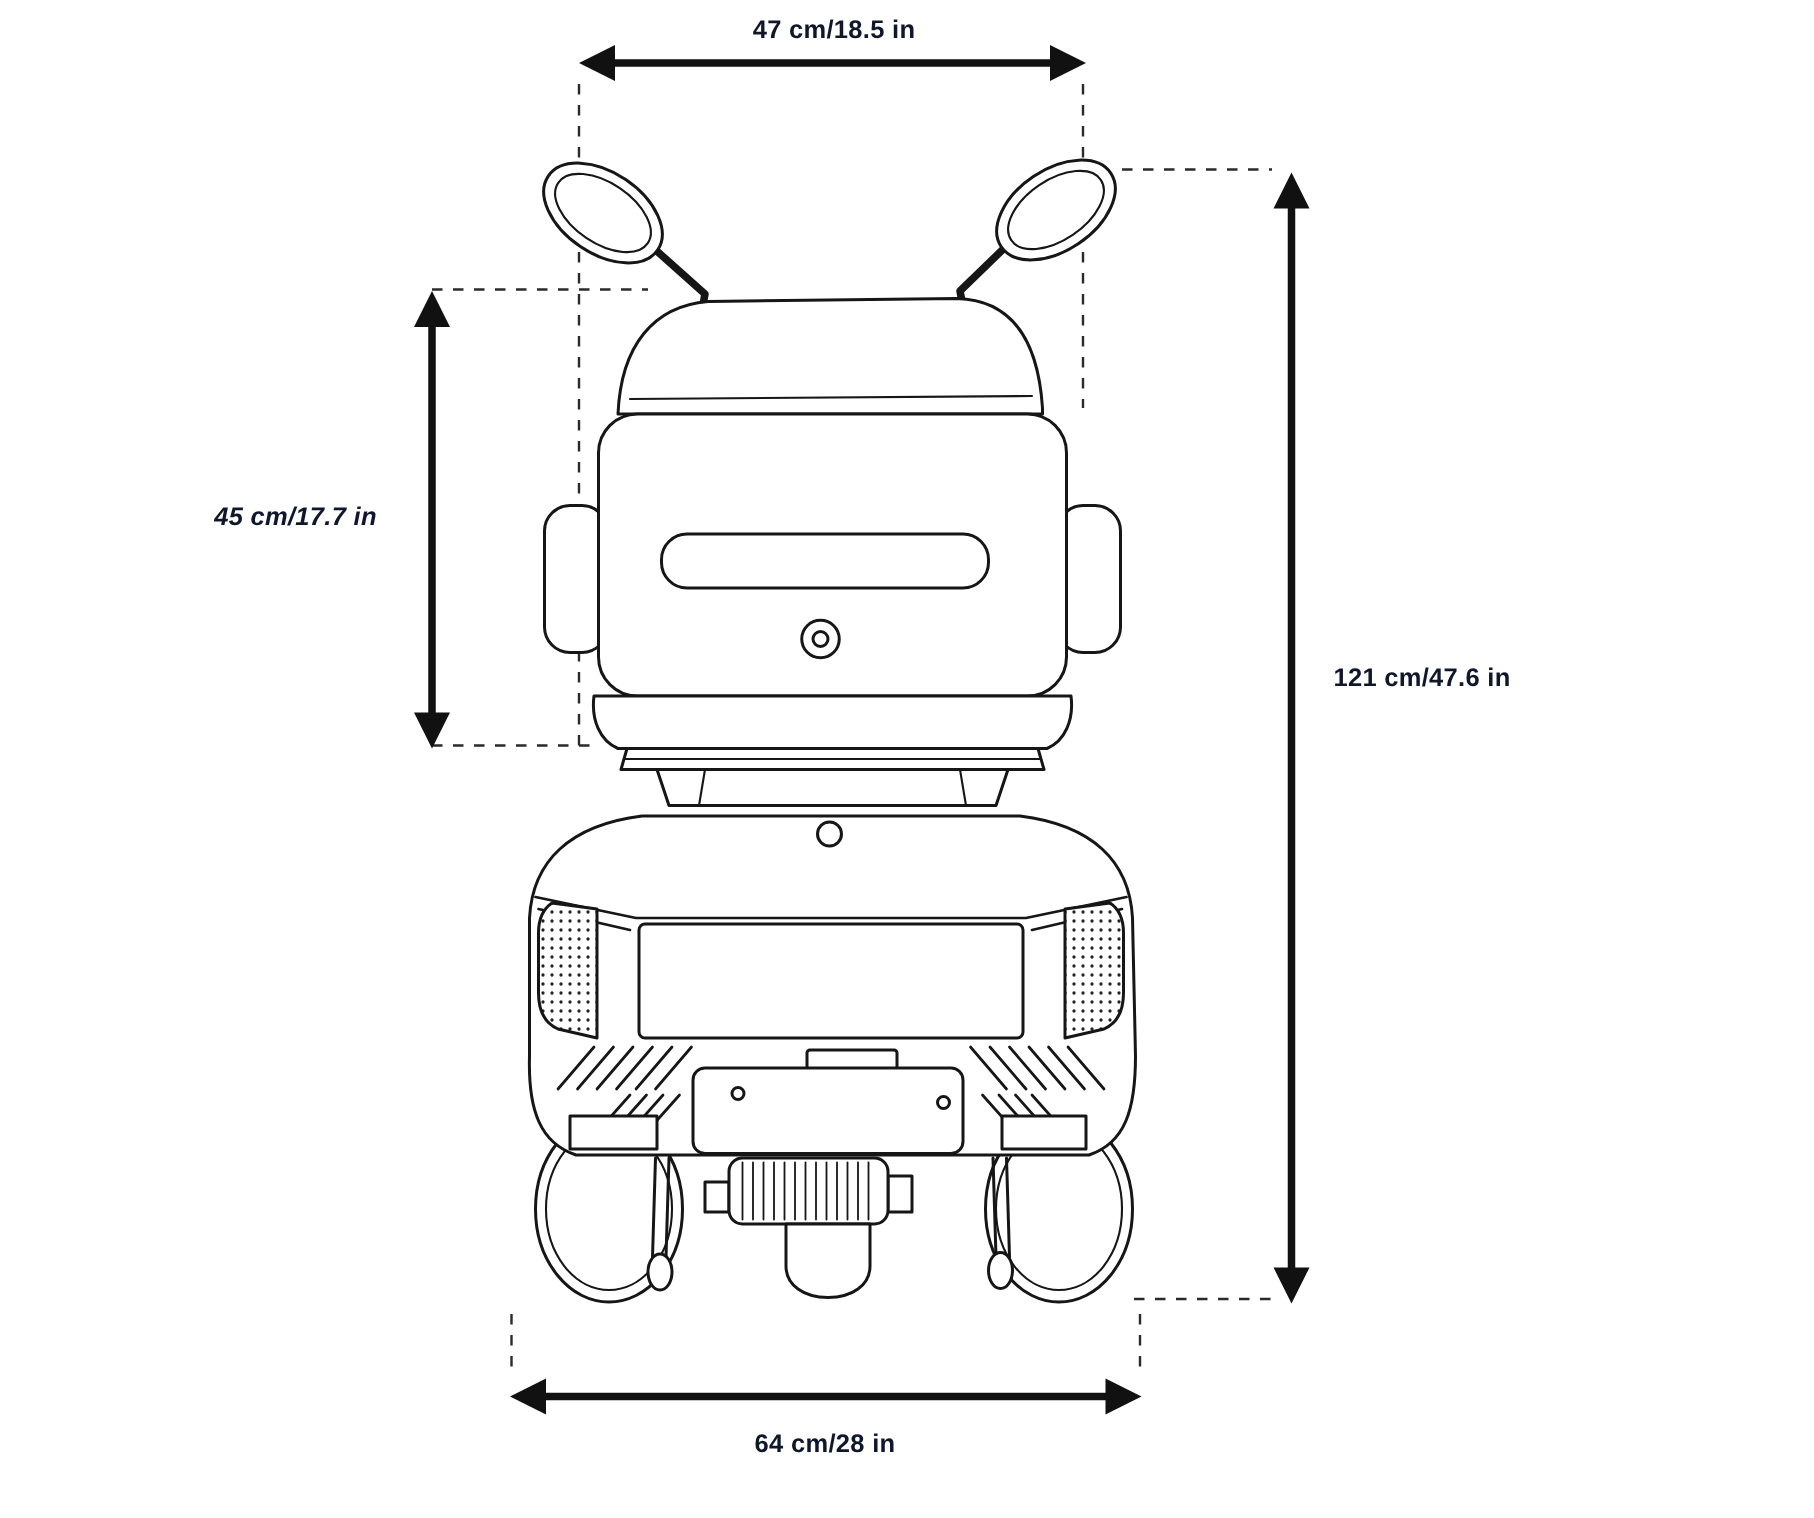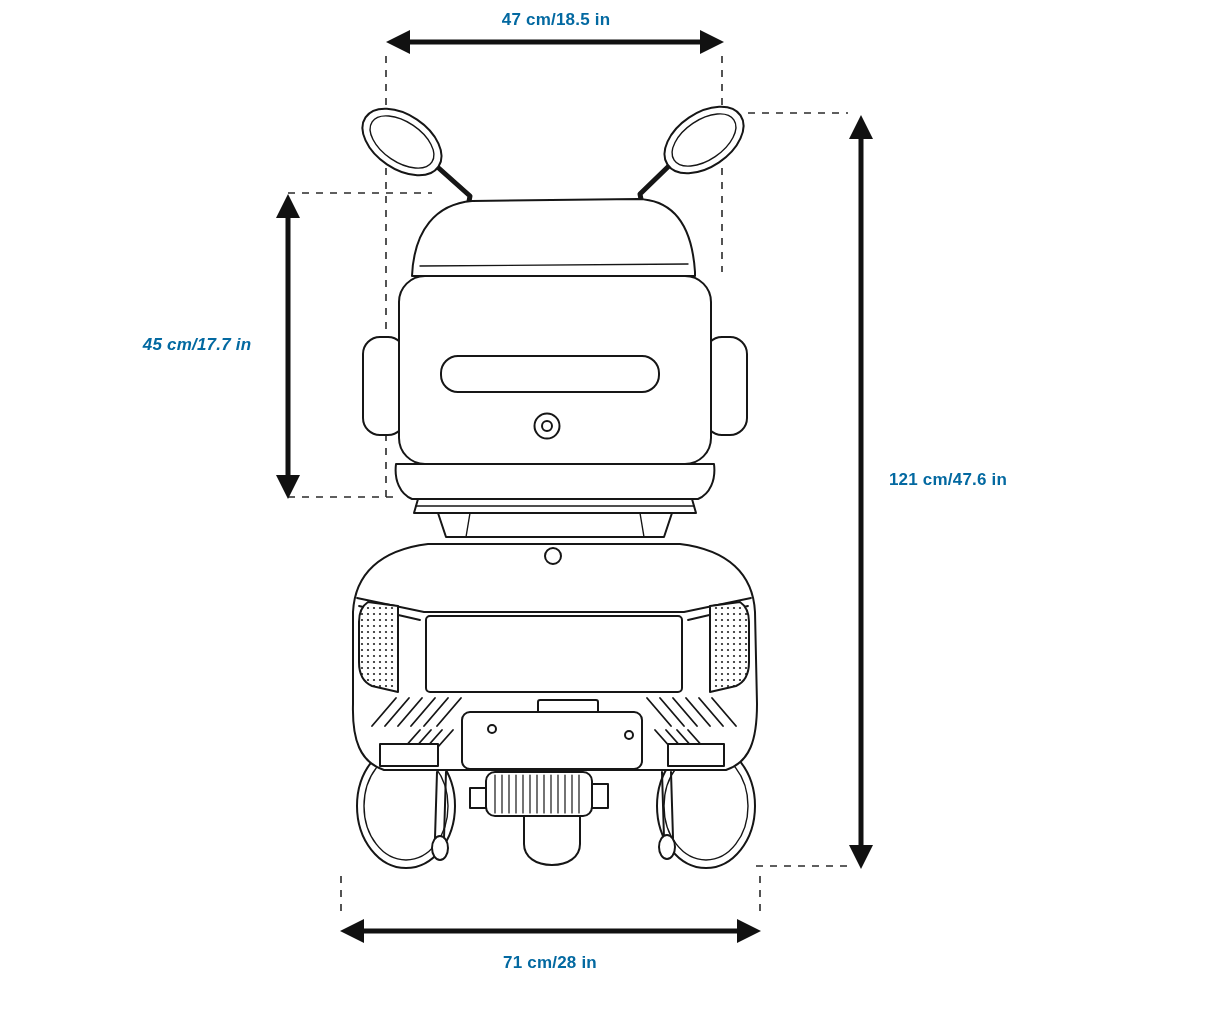--- a/index.html
+++ b/index.html
@@ -21,21 +21,21 @@
   svg.drawing {
     position: absolute;
     left: 0;
     top: 0;
   }
   .dim-label {
     position: absolute;
     transform: translate(-50%, -50%);
     font-size: 17px;
     font-weight: 700;
-    color: #0369a1;
+    color: #0f172a;
     letter-spacing: 0.2px;
     white-space: nowrap;
     user-select: none;
   }
 </style>
 </head>
 <body>
 
 <div class="stage">
 
@@ -207,17 +207,17 @@
         </g>
         <path d="M524,816 L524,844 C524,857 536,865 552,865 C568,865 580,857 580,844 L580,816 Z" fill="#ffffff"></path>
       </g>
     </g>
   </svg>
 
   <div class="dim-label" style="left:556px; top:20px;">47 cm/18.5 in</div>
 
   <div class="dim-label" style="left:197px; top:345px;font-style:italic;">45 cm/17.7 in</div>
 
-  <div class="dim-label" style="left:948px; top:480px;">121 cm/47.6 in</div>
-
-  <div class="dim-label" style="left:550px; top:963px;">71 cm/28 in</div>
+  <div class="dim-label" style="left:948px; top:452px;">121 cm/47.6 in</div>
+
+  <div class="dim-label" style="left:550px; top:963px;">64 cm/28 in</div>
 
 </div>
 
 </body></html>

